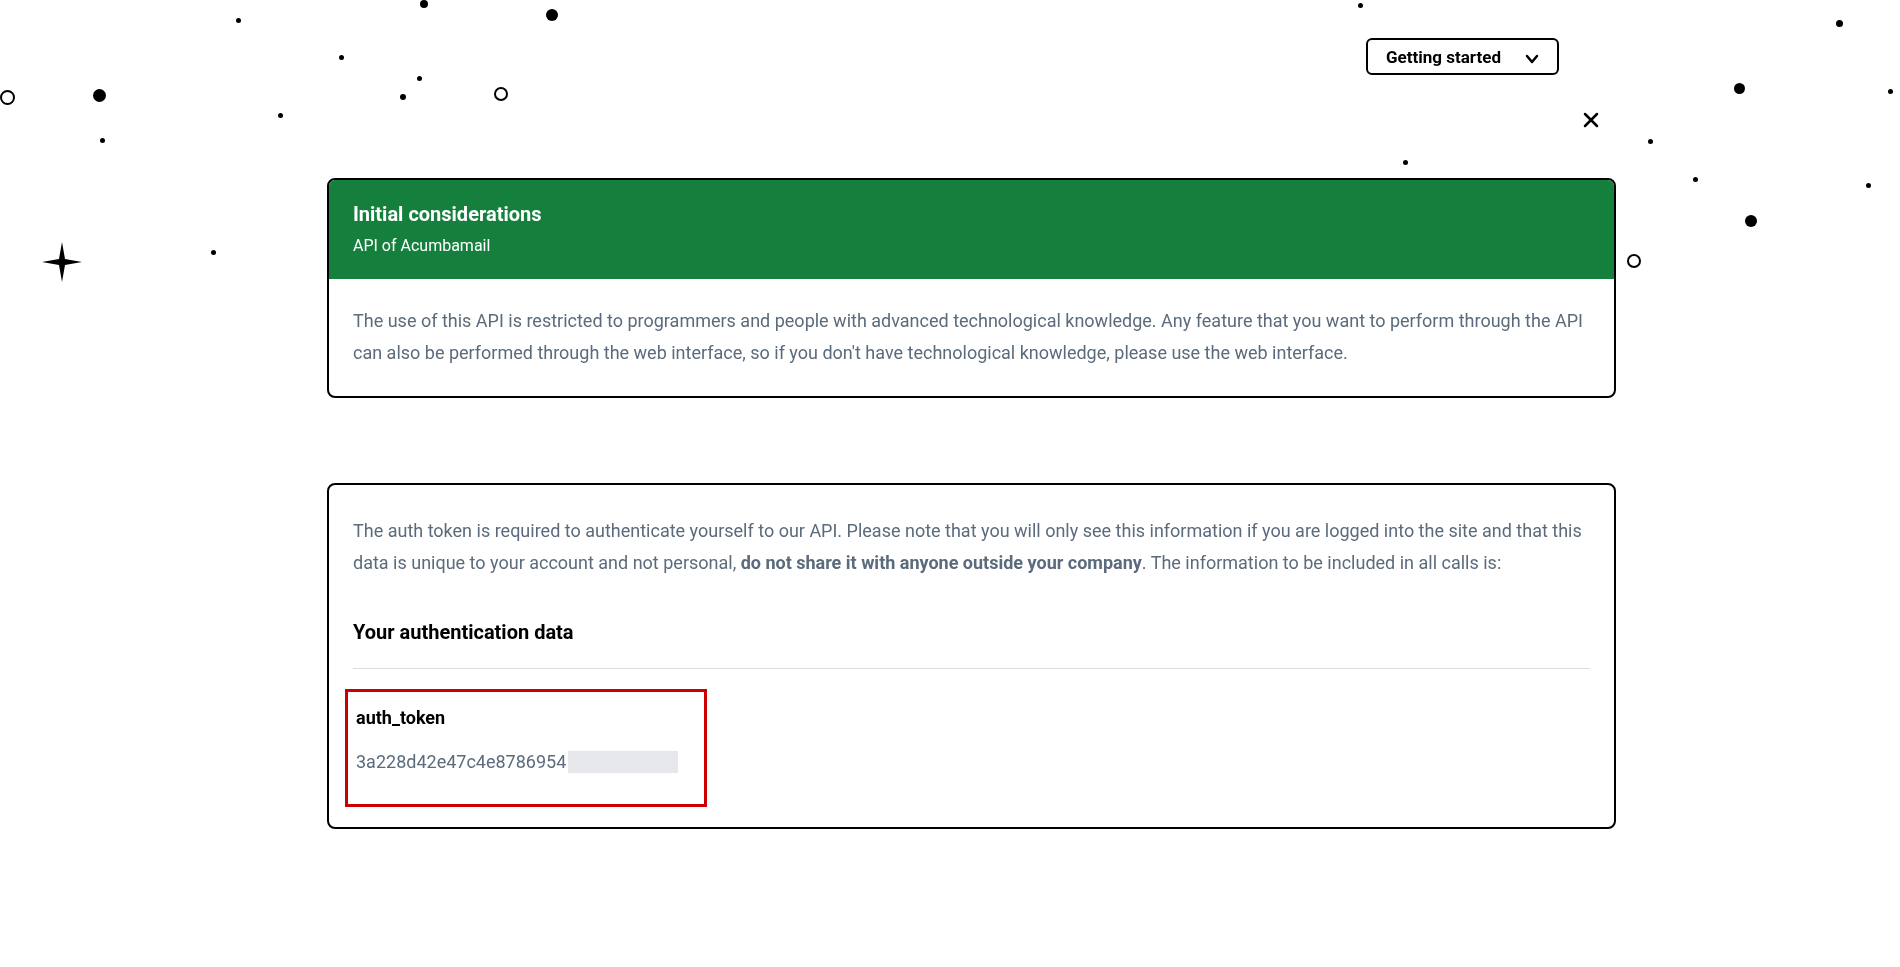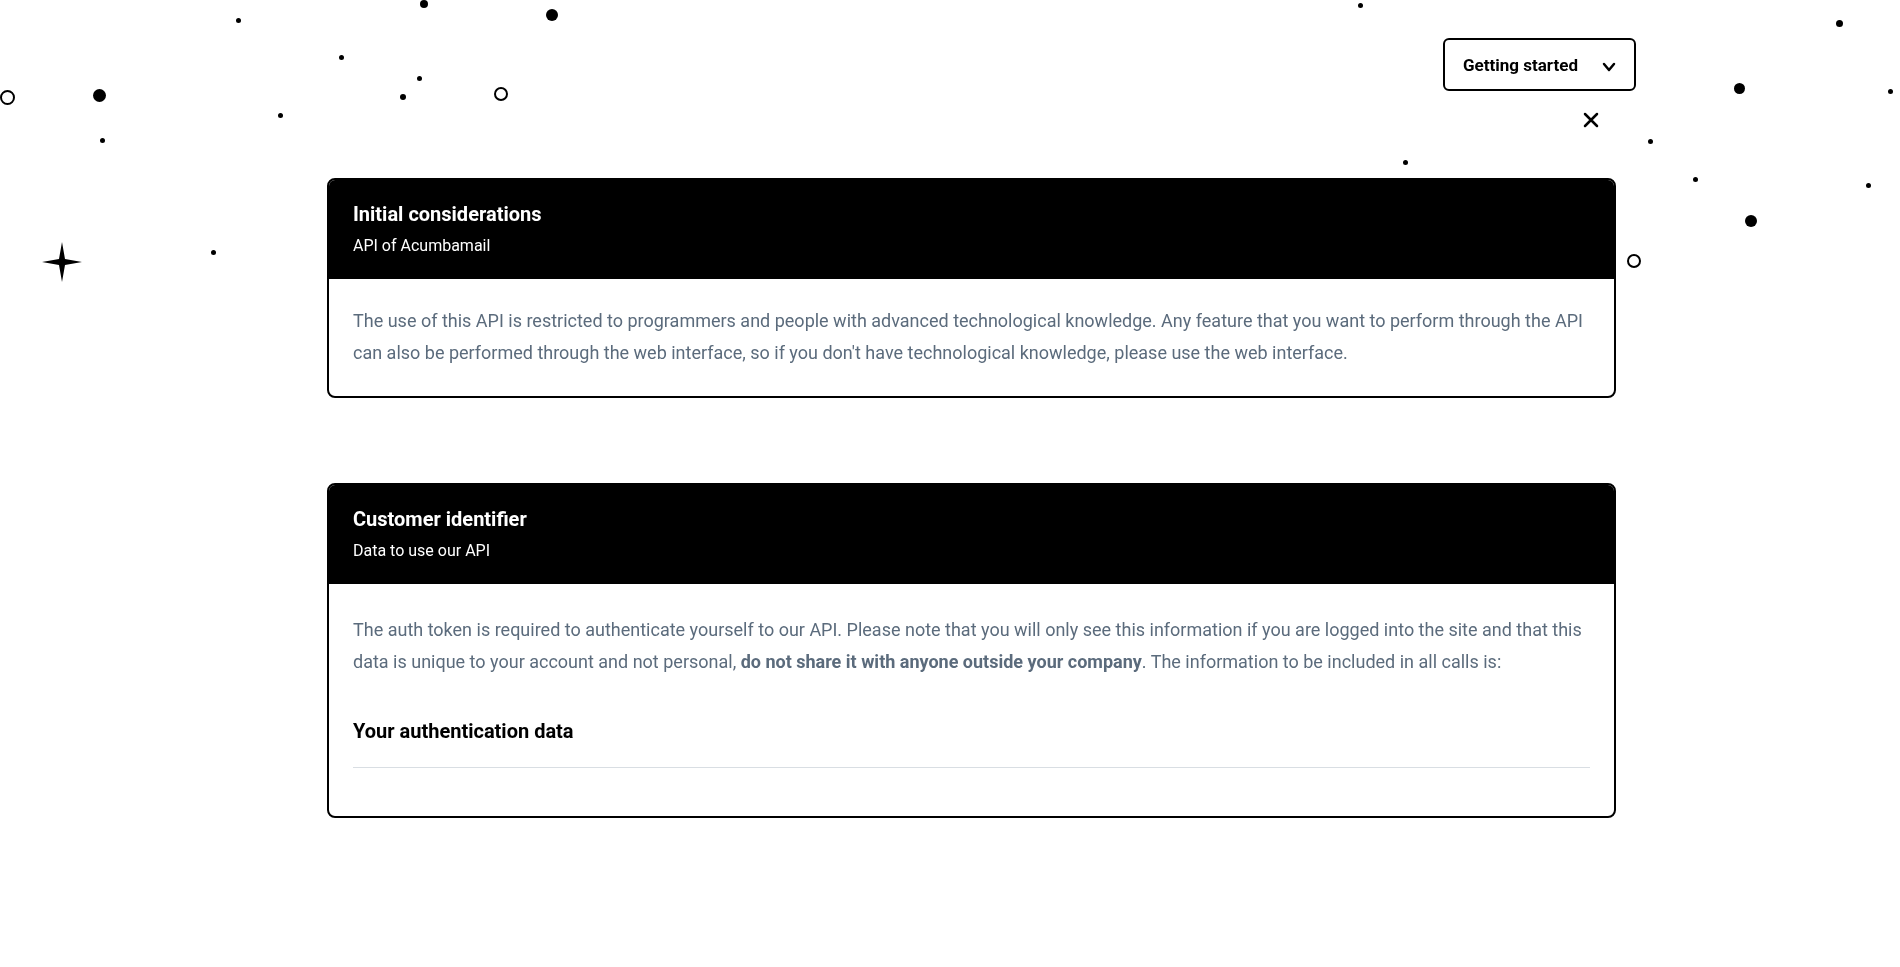--- a/index.html
+++ b/index.html
@@ -30,23 +30,23 @@
     }
     .star {
       position: absolute;
       color: #000;
     }
     
     
     .dropdown-btn {
       position: absolute;
       top: 38px;
-      left: 1443px;
+      left: 1366px;
       width: 193px;
-      height: 53px;
+      height: 37px;
       border: 2px solid #000;
       background: #fff;
       border-radius: 6px;
       display: flex;
       align-items: center;
       justify-content: space-between;
       padding: 0 18px;
       cursor: pointer;
       font-size: 17px;
       font-weight: 700;
@@ -76,21 +76,21 @@
     
     
     .card {
       border: 2px solid #000;
       border-radius: 8px;
       overflow: hidden;
       margin-bottom: 85px;
       background: #fff;
     }
     .card-header {
-      background: #000000;
+      background: #15803d;
       color: #fff;
       padding: 22px 24px 24px 24px;
     }
     .card-title {
       font-size: 20px;
       font-weight: 700;
       margin-bottom: 10px;
     }
     .card-subtitle {
       font-size: 16px;
@@ -210,26 +210,29 @@
 
   <div class="card">
     <div class="card-header">
       <div class="card-title">Initial considerations</div>
       <div class="card-subtitle">API of Acumbamail</div>
     </div>
     <div class="card-body">The use of this API is restricted to programmers and people with advanced technological knowledge. Any feature that you want to perform through the API can also be performed through the web interface, so if you don't have technological knowledge, please use the web interface.</div>
   </div>
 
   <div class="card card-2">
-    <div class="card-header">
-      <div class="card-title">Customer identifier</div>
-      <div class="card-subtitle">Data to use our API</div>
-    </div>
     <div class="card-body">
       <span>The auth token is required to authenticate yourself to our API. Please note that you will only see this information if you are logged into the site and that this data is unique to your account and not personal, </span><b>do not share it with anyone outside your company</b><span>. The information to be included in all calls is:</span>
       
       <div class="auth-heading">Your authentication data</div>
       <hr class="hr">
       
+      <div class="auth-box">
+        <div class="auth-label">auth_token</div>
+        <div class="auth-value">
+          <span>3a228d42e47c4e8786954</span>
+            <span class="redacted"></span>
+        </div>
+      </div>
     </div>
   </div>
 
 </div>
 
 </body></html>

